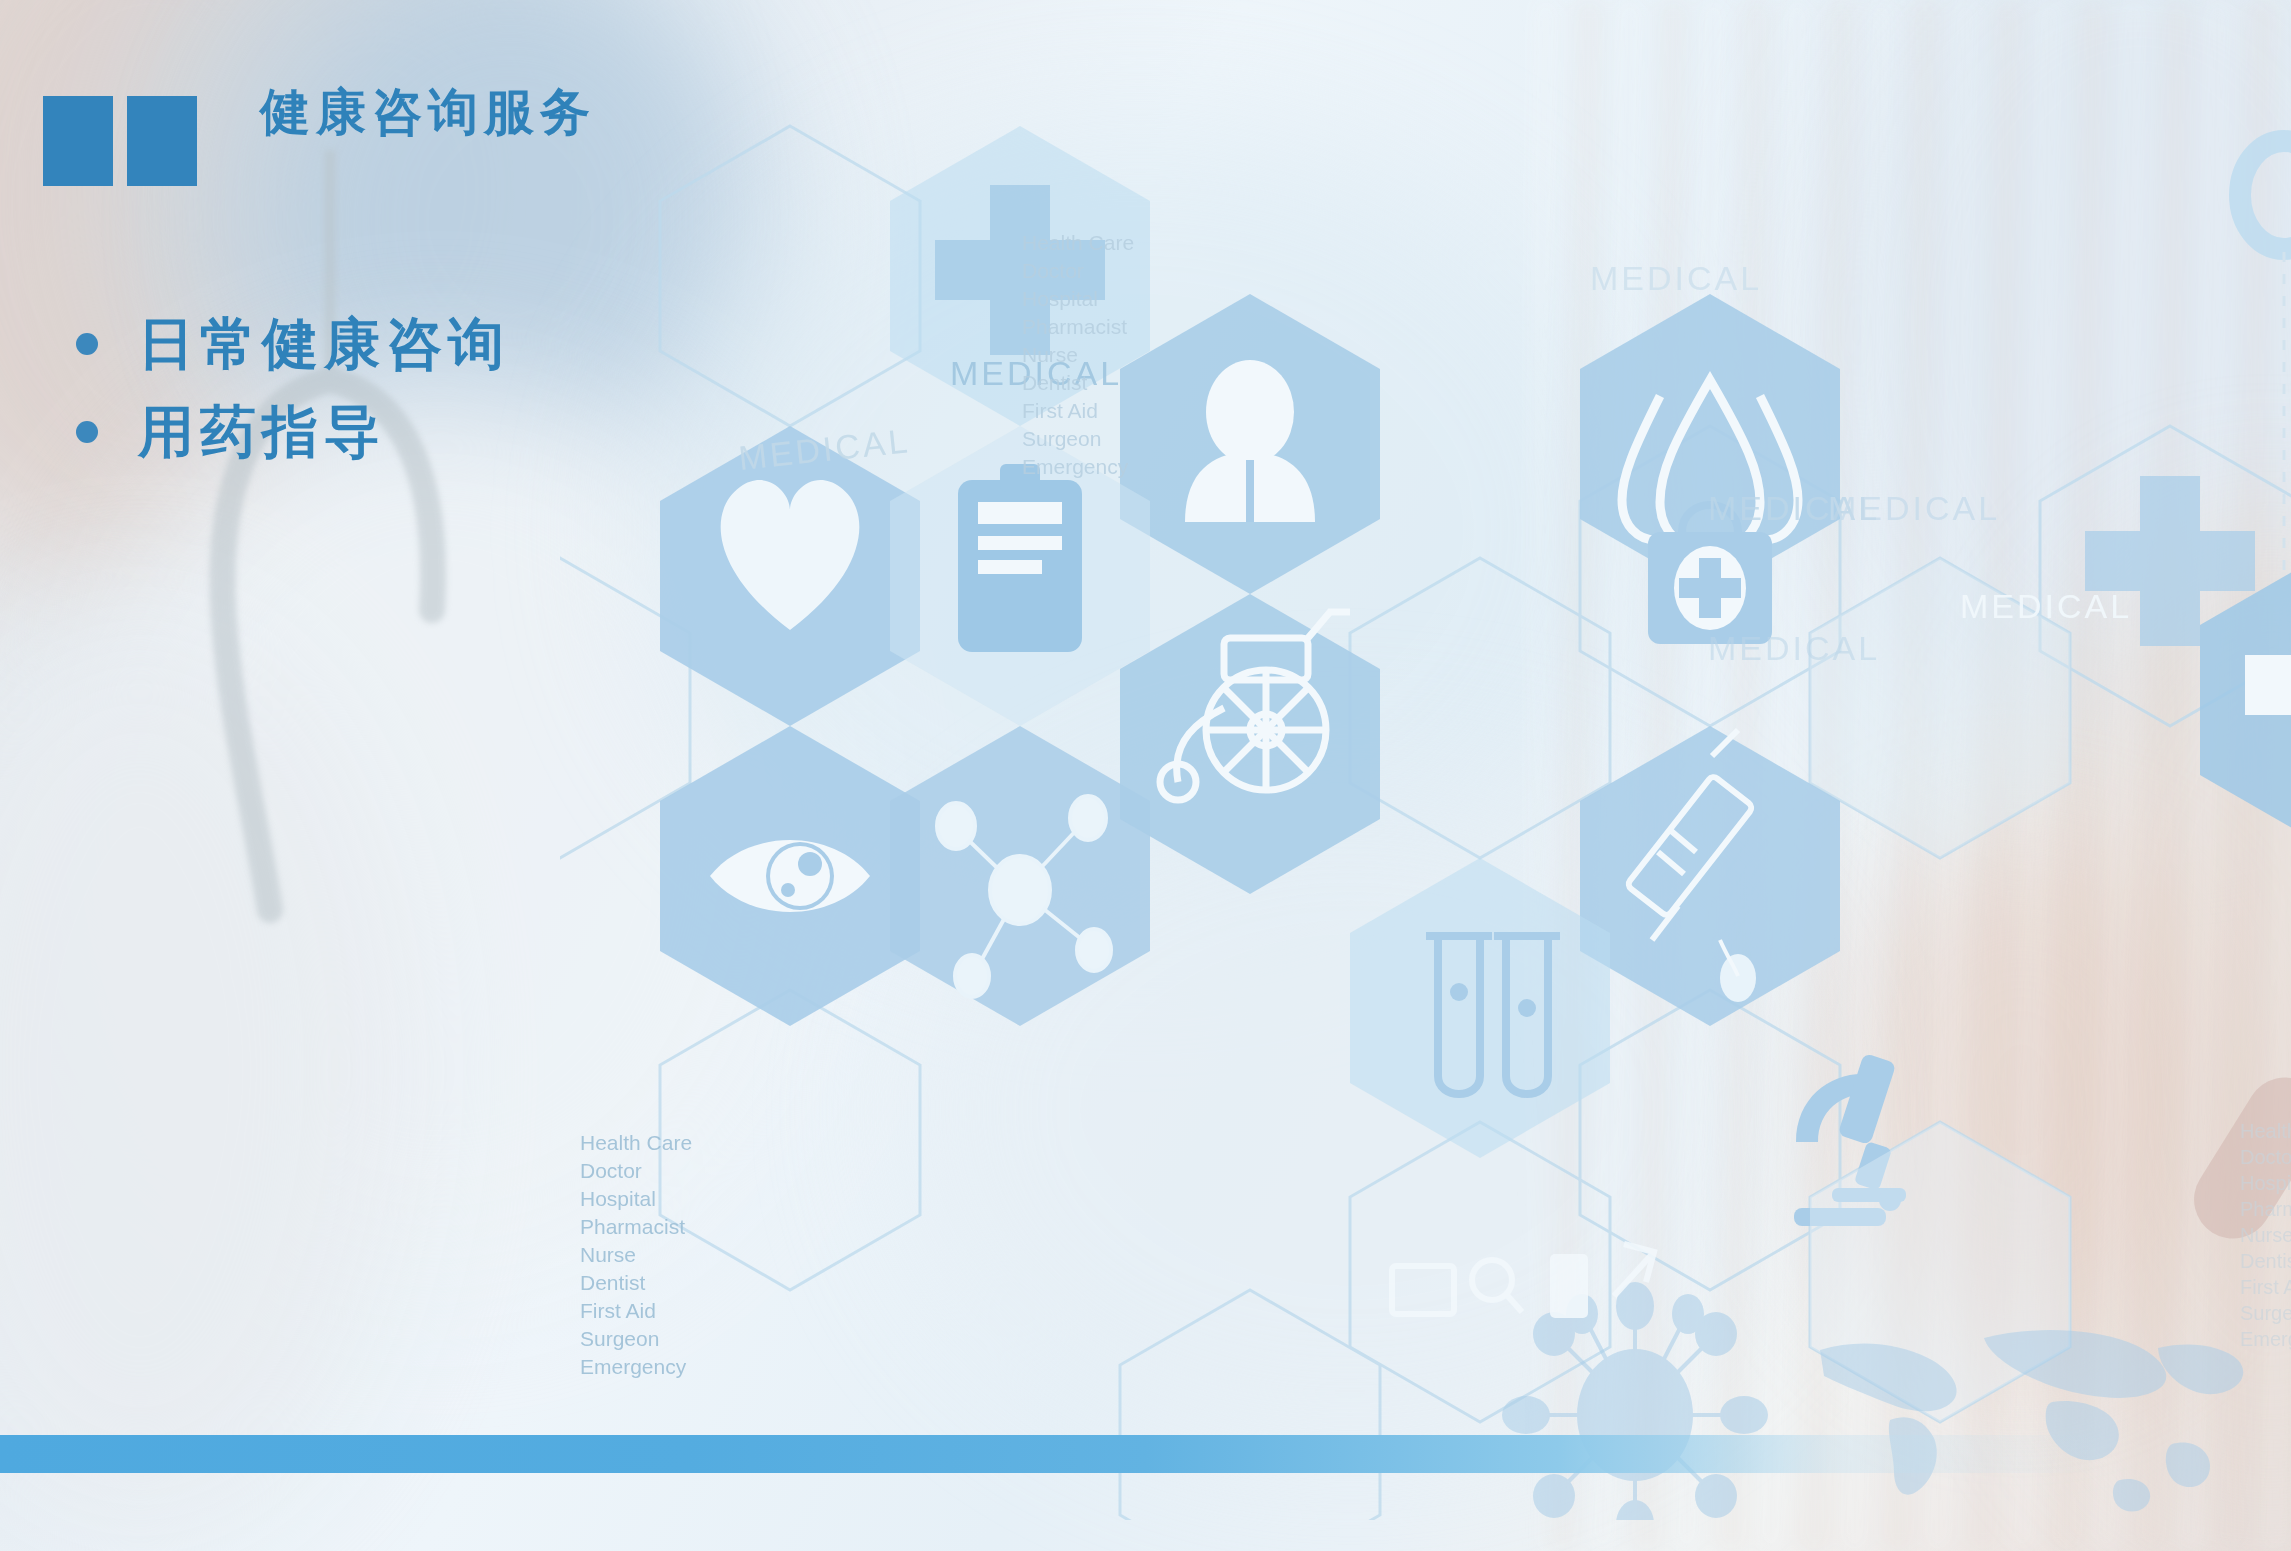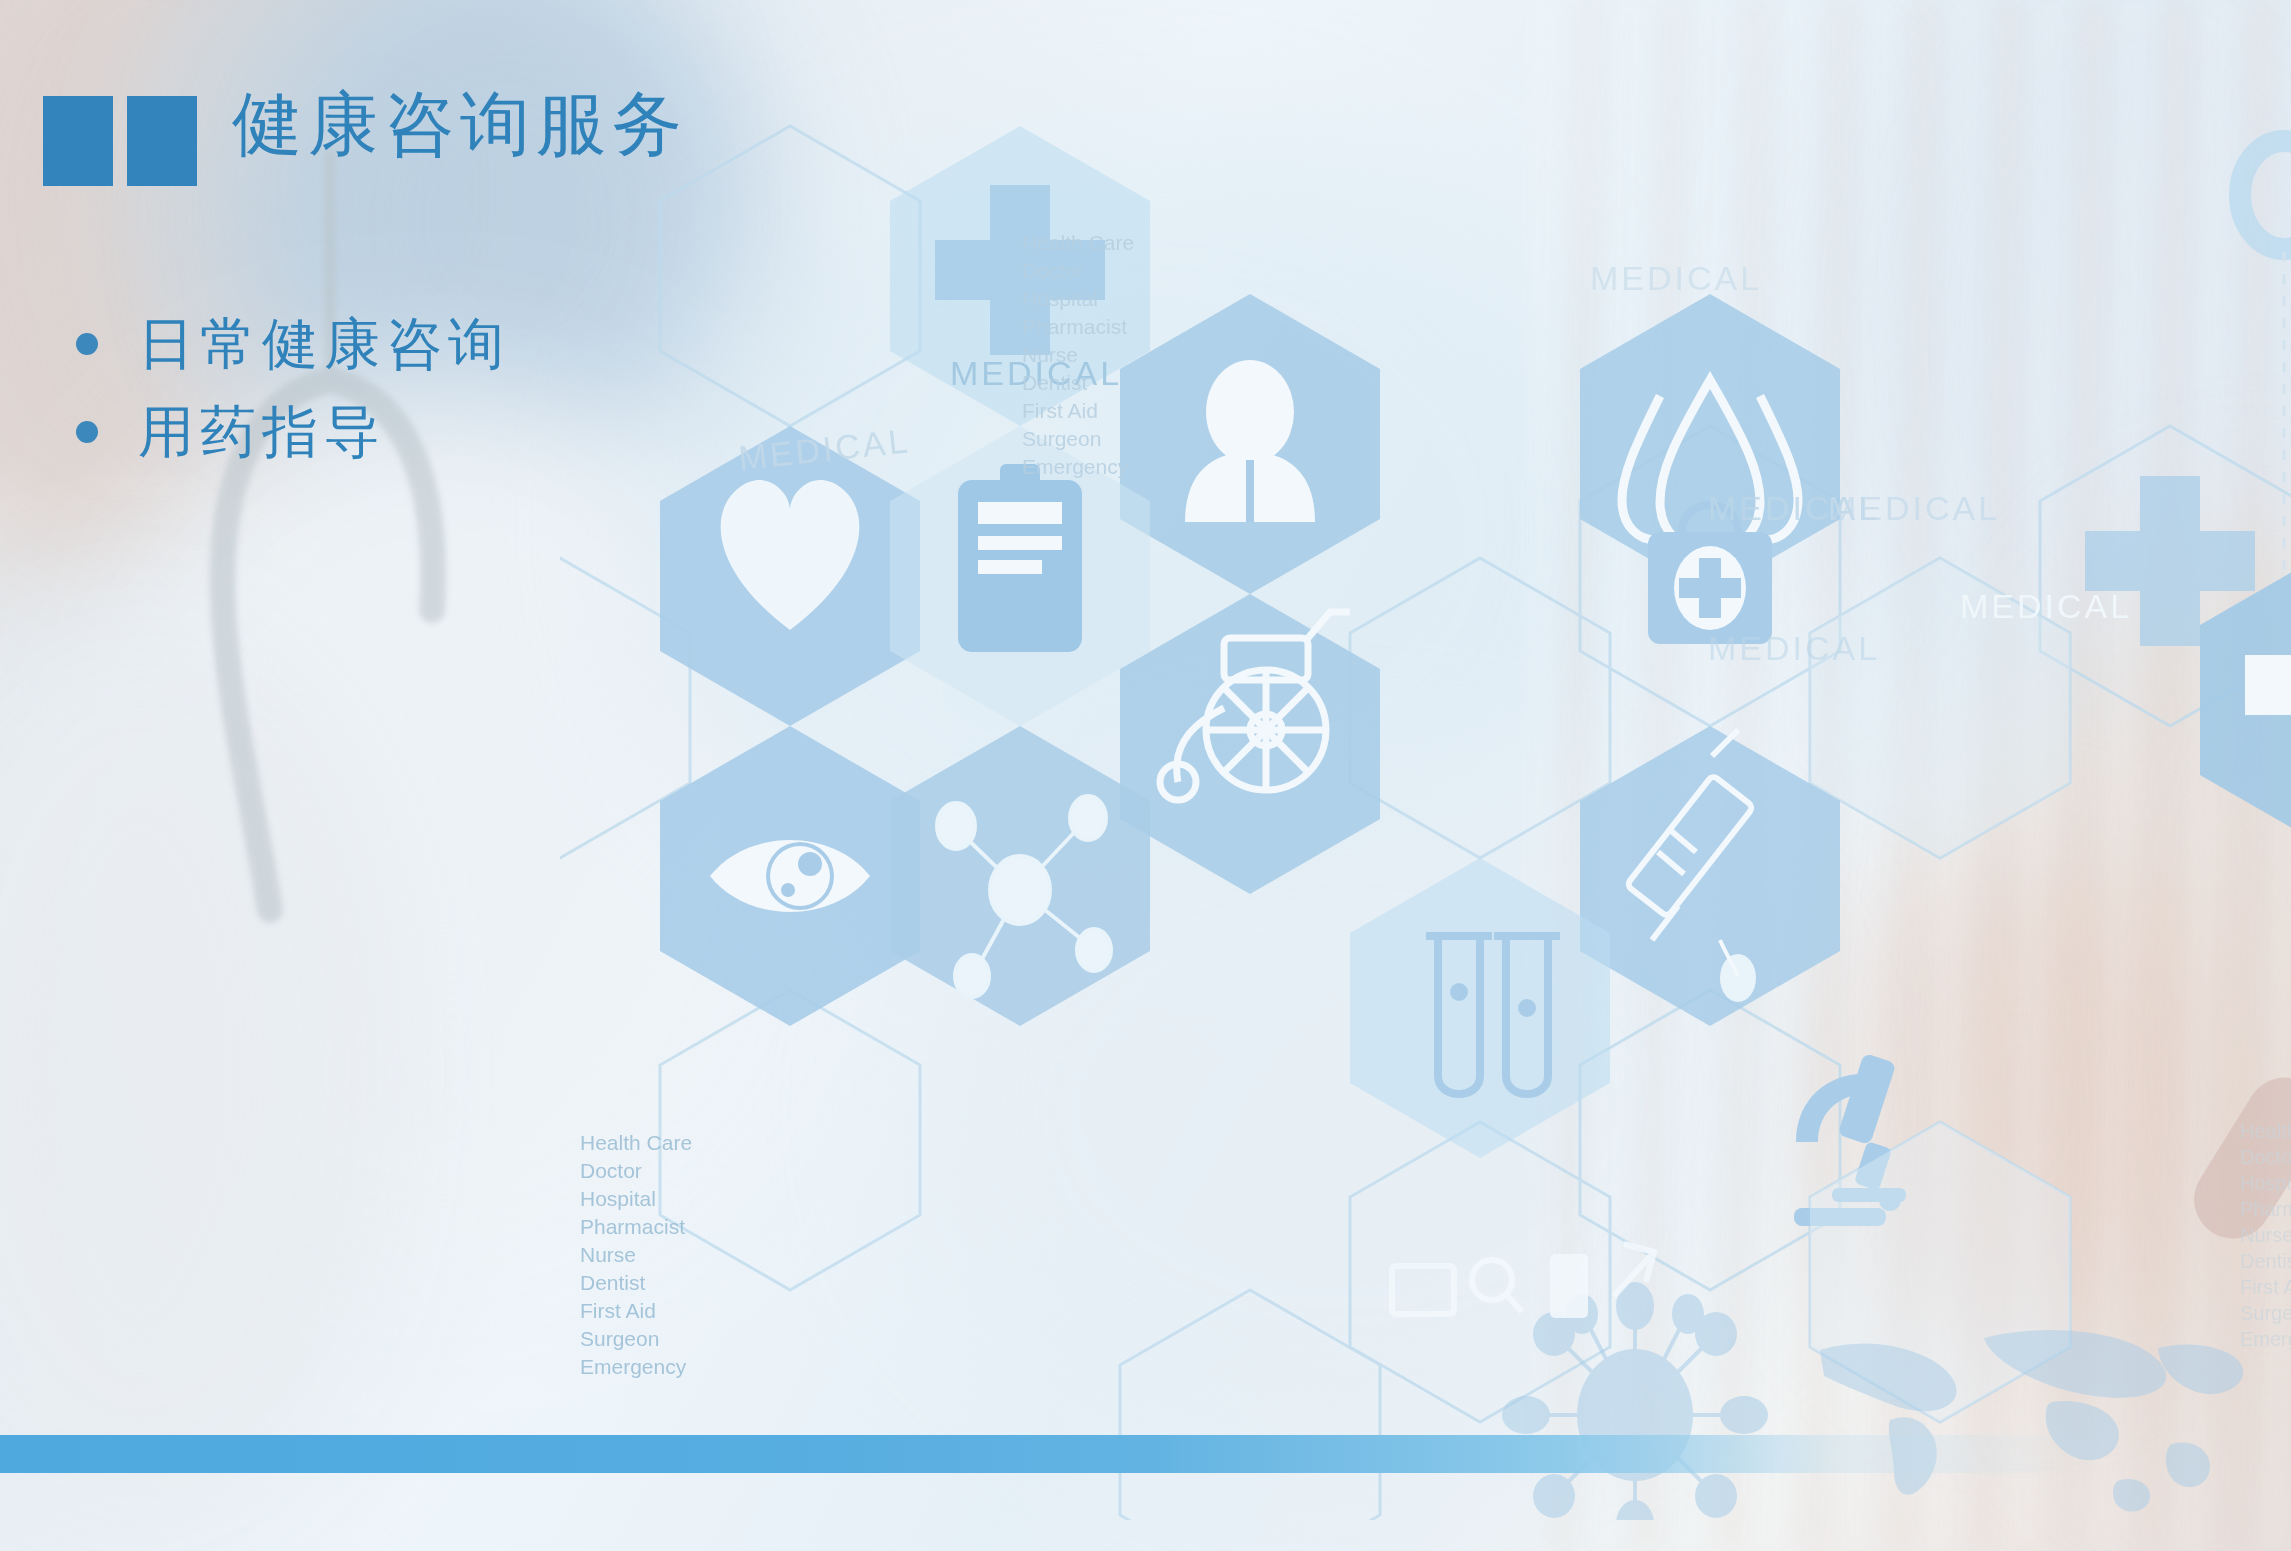--- a/index.html
+++ b/index.html
@@ -36,29 +36,29 @@
       rgba(255,255,255,0) 84px);
     filter:blur(9px);opacity:.85;}
 
   
   #hexart{position:absolute;left:560px;top:40px;width:1731px;height:1480px;}
 
   
   .sq{position:absolute;background:#3384bc;}
   .sq1{left:43px;top:96px;width:70px;height:90px;}
   .sq2{left:127px;top:96px;width:70px;height:90px;}
-  #title{position:absolute;left:232px;top:82px;font-size:70px;font-weight:400;
+  #title{position:absolute;left:260px;top:82px;font-size:50px;font-weight:700;
          color:#2f82ba;letter-spacing:6px;line-height:1.2;white-space:nowrap;}
 
   
   #bullets{position:absolute;left:76px;top:300px;width:560px;}
   .bullet{display:flex;align-items:center;height:88px;margin-bottom:0;}
   .bullet .dot{width:22px;height:22px;border-radius:50%;background:#3c88bd;
                flex:0 0 22px;margin-right:40px;}
-  .bullet .txt{font-size:56px;font-weight:400;color:#2f82ba;letter-spacing:6px;
+  .bullet .txt{font-size:56px;font-weight:700;color:#2f82ba;letter-spacing:6px;
                white-space:nowrap;line-height:1;}
 
   
   #bottombar{position:absolute;left:0;top:1435px;width:2291px;height:38px;
     background:linear-gradient(90deg,#4fa9df 0%,#54ace0 30%,#62b3e2 50%,#8ecaea 68%,
                rgba(190,222,240,.35) 80%, rgba(220,232,240,0) 92%);}
 </style>
 </head>
 <body>
 

